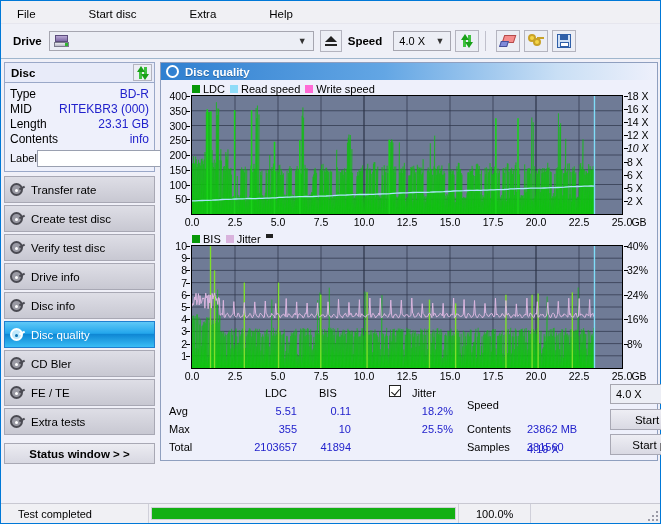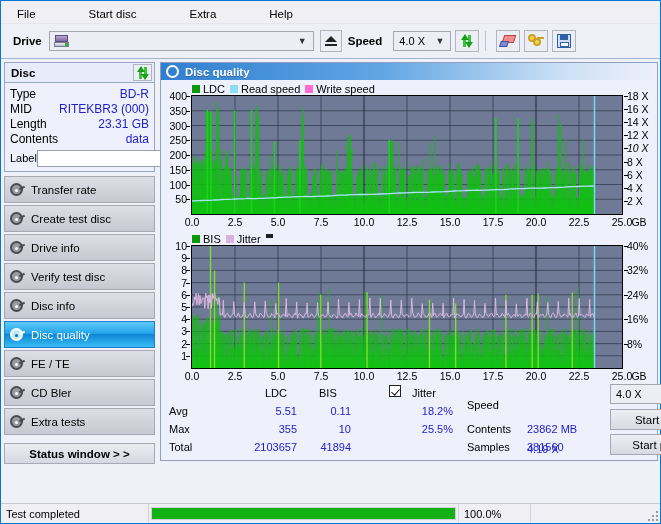--- a/index.html
+++ b/index.html
@@ -169,21 +169,21 @@
        border-width:0 1.6px 1.6px 0;transform:rotate(40deg);}
   .btn{
     border:1px solid #a8a8b4;background:linear-gradient(#eeeef4,#d9d9e3);
     display:flex;align-items:center;justify-content:center;font-size:11.5px;box-sizing:border-box;
   }
   
   .statusbar{
     position:absolute;left:0;right:0;bottom:0;height:19px;background:#f0f0f4;
     border-top:1px solid #c8c8d2;display:flex;align-items:center;font-size:11px;
   }
-  .sbcell{height:19px;display:flex;align-items:center;box-sizing:border-box;border-right:1px solid #d0d0da;padding:0 5px;}
+  .sbcell{height:19px;display:flex;align-items:center;box-sizing:border-box;border-right:1px solid #d0d0da;padding:0 17px;}
   .progwrap{flex:none;width:310px;height:19px;display:flex;align-items:center;padding:0 2px;box-sizing:border-box;border-right:1px solid #d0d0da;}
   .progbar{height:13px;width:100%;background:#e8e8ee;border:1px solid #cfcfd8;box-sizing:border-box;}
   .progfill{height:100%;background:#13b013;}
   .grip{position:absolute;right:2px;bottom:2px;width:10px;height:10px;}
   .grip i{position:absolute;width:2px;height:2px;background:#9a9aa6;}
 </style>
 </head>
 <body>
 
 <div id="app">
@@ -269,21 +269,21 @@
           <div class="row">
             <span class="k">MID</span>
             <span class="v">RITEKBR3 (000)</span>
           </div>
           <div class="row">
             <span class="k">Length</span>
             <span class="v">23.31 GB</span>
           </div>
           <div class="row">
             <span class="k">Contents</span>
-            <span class="v">data</span>
+            <span class="v">info</span>
           </div>
           <div class="labelrow">
             <span class="k">Label</span>
             <input class="lbl-input" type="text" value="" style="">
             <span class="cdbtn">
               <span class="cd-ico"></span>
             </span>
           </div>
         </div>
       </div>
@@ -304,61 +304,61 @@
               </span>
             </span>
           <span class="nl">Create test disc</span>
         </div>
         <div class="nav">
           <span class="ni">
               <span class="disc-glyph">
                 <span class="tail"></span>
               </span>
             </span>
+          <span class="nl">Verify test disc</span>
+        </div>
+        <div class="nav">
+          <span class="ni">
+              <span class="disc-glyph">
+                <span class="tail"></span>
+              </span>
+            </span>
           <span class="nl">Drive info</span>
         </div>
         <div class="nav">
           <span class="ni">
               <span class="disc-glyph">
                 <span class="tail"></span>
               </span>
             </span>
-          <span class="nl">Verify test disc</span>
-        </div>
-        <div class="nav">
-          <span class="ni">
-              <span class="disc-glyph">
-                <span class="tail"></span>
-              </span>
-            </span>
           <span class="nl">Disc info</span>
         </div>
         <div class="nav active">
           <span class="ni">
               <span class="disc-glyph">
                 <span class="tail"></span>
               </span>
             </span>
           <span class="nl">Disc quality</span>
         </div>
         <div class="nav">
           <span class="ni">
               <span class="disc-glyph">
                 <span class="tail"></span>
               </span>
             </span>
+          <span class="nl">CD Bler</span>
+        </div>
+        <div class="nav">
+          <span class="ni">
+              <span class="disc-glyph">
+                <span class="tail"></span>
+              </span>
+            </span>
           <span class="nl">FE / TE</span>
-        </div>
-        <div class="nav">
-          <span class="ni">
-              <span class="disc-glyph">
-                <span class="tail"></span>
-              </span>
-            </span>
-          <span class="nl">CD Bler</span>
         </div>
         <div class="nav">
           <span class="ni">
               <span class="disc-glyph">
                 <span class="tail"></span>
               </span>
             </span>
           <span class="nl">Extra tests</span>
         </div>
       </div>
@@ -440,21 +440,21 @@
                     <line x1="201.80159999999998" y1="118" x2="201.80159999999998" y2="43.66" stroke="#1ad21a" stroke-width="1.6"></line>
                     <line x1="310.93919999999997" y1="118" x2="310.93919999999997" y2="22.125" stroke="#1ad21a" stroke-width="1.6"></line>
                     <line x1="333.5904" y1="118" x2="333.5904" y2="22.125" stroke="#1ad21a" stroke-width="1.6"></line>
                     <path d="M0.0 104.9 L3.4 104.8 L6.9 104.6 L10.3 104.5 L13.7 104.4 L17.2 104.3 L20.6 104.2 L24.0 104.0 L27.5 103.9 L30.9 103.5 L34.3 103.4 L37.8 103.3 L41.2 103.2 L44.6 103.0 L48.0 102.9 L51.5 102.8 L54.9 102.7 L58.3 102.5 L61.8 102.7 L65.2 102.6 L68.6 102.4 L72.1 102.3 L75.5 102.2 L78.9 102.1 L82.4 101.9 L85.8 101.8 L89.2 101.4 L92.7 101.3 L96.1 101.2 L99.5 101.1 L103.0 100.9 L106.4 100.8 L109.8 100.7 L113.3 100.6 L116.7 100.4 L120.1 100.6 L123.6 100.5 L127.0 100.3 L130.4 100.2 L133.8 100.1 L137.3 100.0 L140.7 99.8 L144.1 99.7 L147.6 99.3 L151.0 99.2 L154.4 99.1 L157.9 99.0 L161.3 98.8 L164.7 98.7 L168.2 98.6 L171.6 98.5 L175.0 98.4 L178.5 98.5 L181.9 98.4 L185.3 98.3 L188.8 98.1 L192.2 98.0 L195.6 97.9 L199.1 97.8 L202.5 97.6 L205.9 97.3 L209.4 97.1 L212.8 97.0 L216.2 96.9 L219.6 96.8 L223.1 96.6 L226.5 96.5 L229.9 96.4 L233.4 96.3 L236.8 96.4 L240.2 96.3 L243.7 96.2 L247.1 96.0 L250.5 95.9 L254.0 95.8 L257.4 95.7 L260.8 95.5 L264.3 95.4 L267.7 95.0 L271.1 94.9 L274.6 94.8 L278.0 94.7 L281.4 94.5 L284.9 94.4 L288.3 94.3 L291.7 94.2 L295.2 94.3 L298.6 94.2 L302.0 94.1 L305.4 93.9 L308.9 93.8 L312.3 93.7 L315.7 93.6 L319.2 93.5 L322.6 93.3 L326.0 92.9 L329.5 92.8 L332.9 92.7 L336.3 92.6 L339.8 92.5 L343.2 92.3 L346.6 92.2 L350.1 92.1 L353.5 92.2 L356.9 92.1 L360.4 92.0 L363.8 91.9 L367.2 91.7 L370.7 91.6 L374.1 91.5 L377.5 91.4 L381.0 91.2 L384.4 90.9 L387.8 90.7 L391.2 90.6 L394.7 90.5 L398.1 90.4 L401.5 90.2 L405.0 90.1 L408.4 90.0 L411.8 90.1" fill="none" stroke="#a9e6fb" stroke-width="1.3"></path>
                     <line x1="411.84" y1="118" x2="411.84" y2="0" stroke="#7fdcf8" stroke-width="1.4"></line>
                   </svg>
               </div>
               <div class="y2axis" id="ldc-y2" style="right:0;width:30px;height:120px;">
                   <div class="y2tick" style="top: 105.889px;">2 X</div>
                   <div class="tickmark" style="top: 105.889px; left: 0px;"></div>
-                  <div class="y2tick" style="top: 92.7778px;">4 X</div>
+                  <div class="y2tick" style="top: 92.7778px;">5 X</div>
                   <div class="tickmark" style="top: 92.7778px; left: 0px;"></div>
                   <div class="y2tick" style="top: 79.6667px;">6 X</div>
                   <div class="tickmark" style="top: 79.6667px; left: 0px;"></div>
                   <div class="y2tick" style="top: 66.5556px;">8 X</div>
                   <div class="tickmark" style="top: 66.5556px; left: 0px;"></div>
                   <div class="y2tick" style="top: 53.4444px; font-style: italic;">10 X</div>
                   <div class="tickmark" style="top: 53.4444px; left: 0px;"></div>
                   <div class="y2tick" style="top: 40.3333px;">12 X</div>
                   <div class="tickmark" style="top: 40.3333px; left: 0px;"></div>
                   <div class="y2tick" style="top: 27.2222px;">14 X</div>

